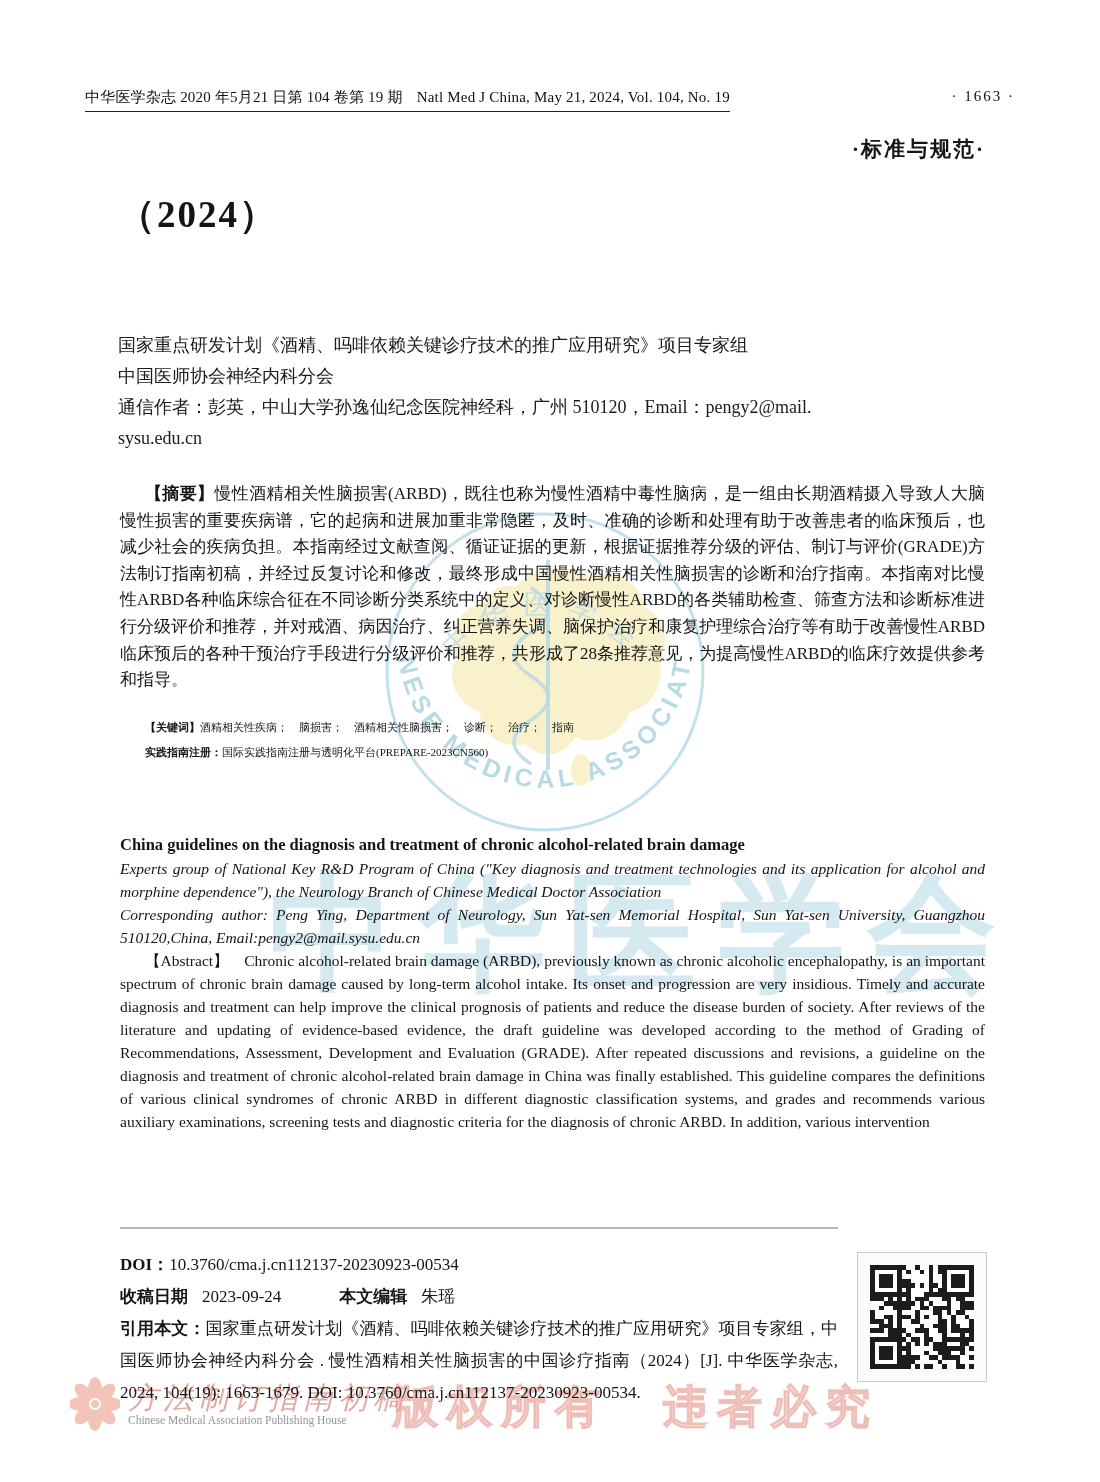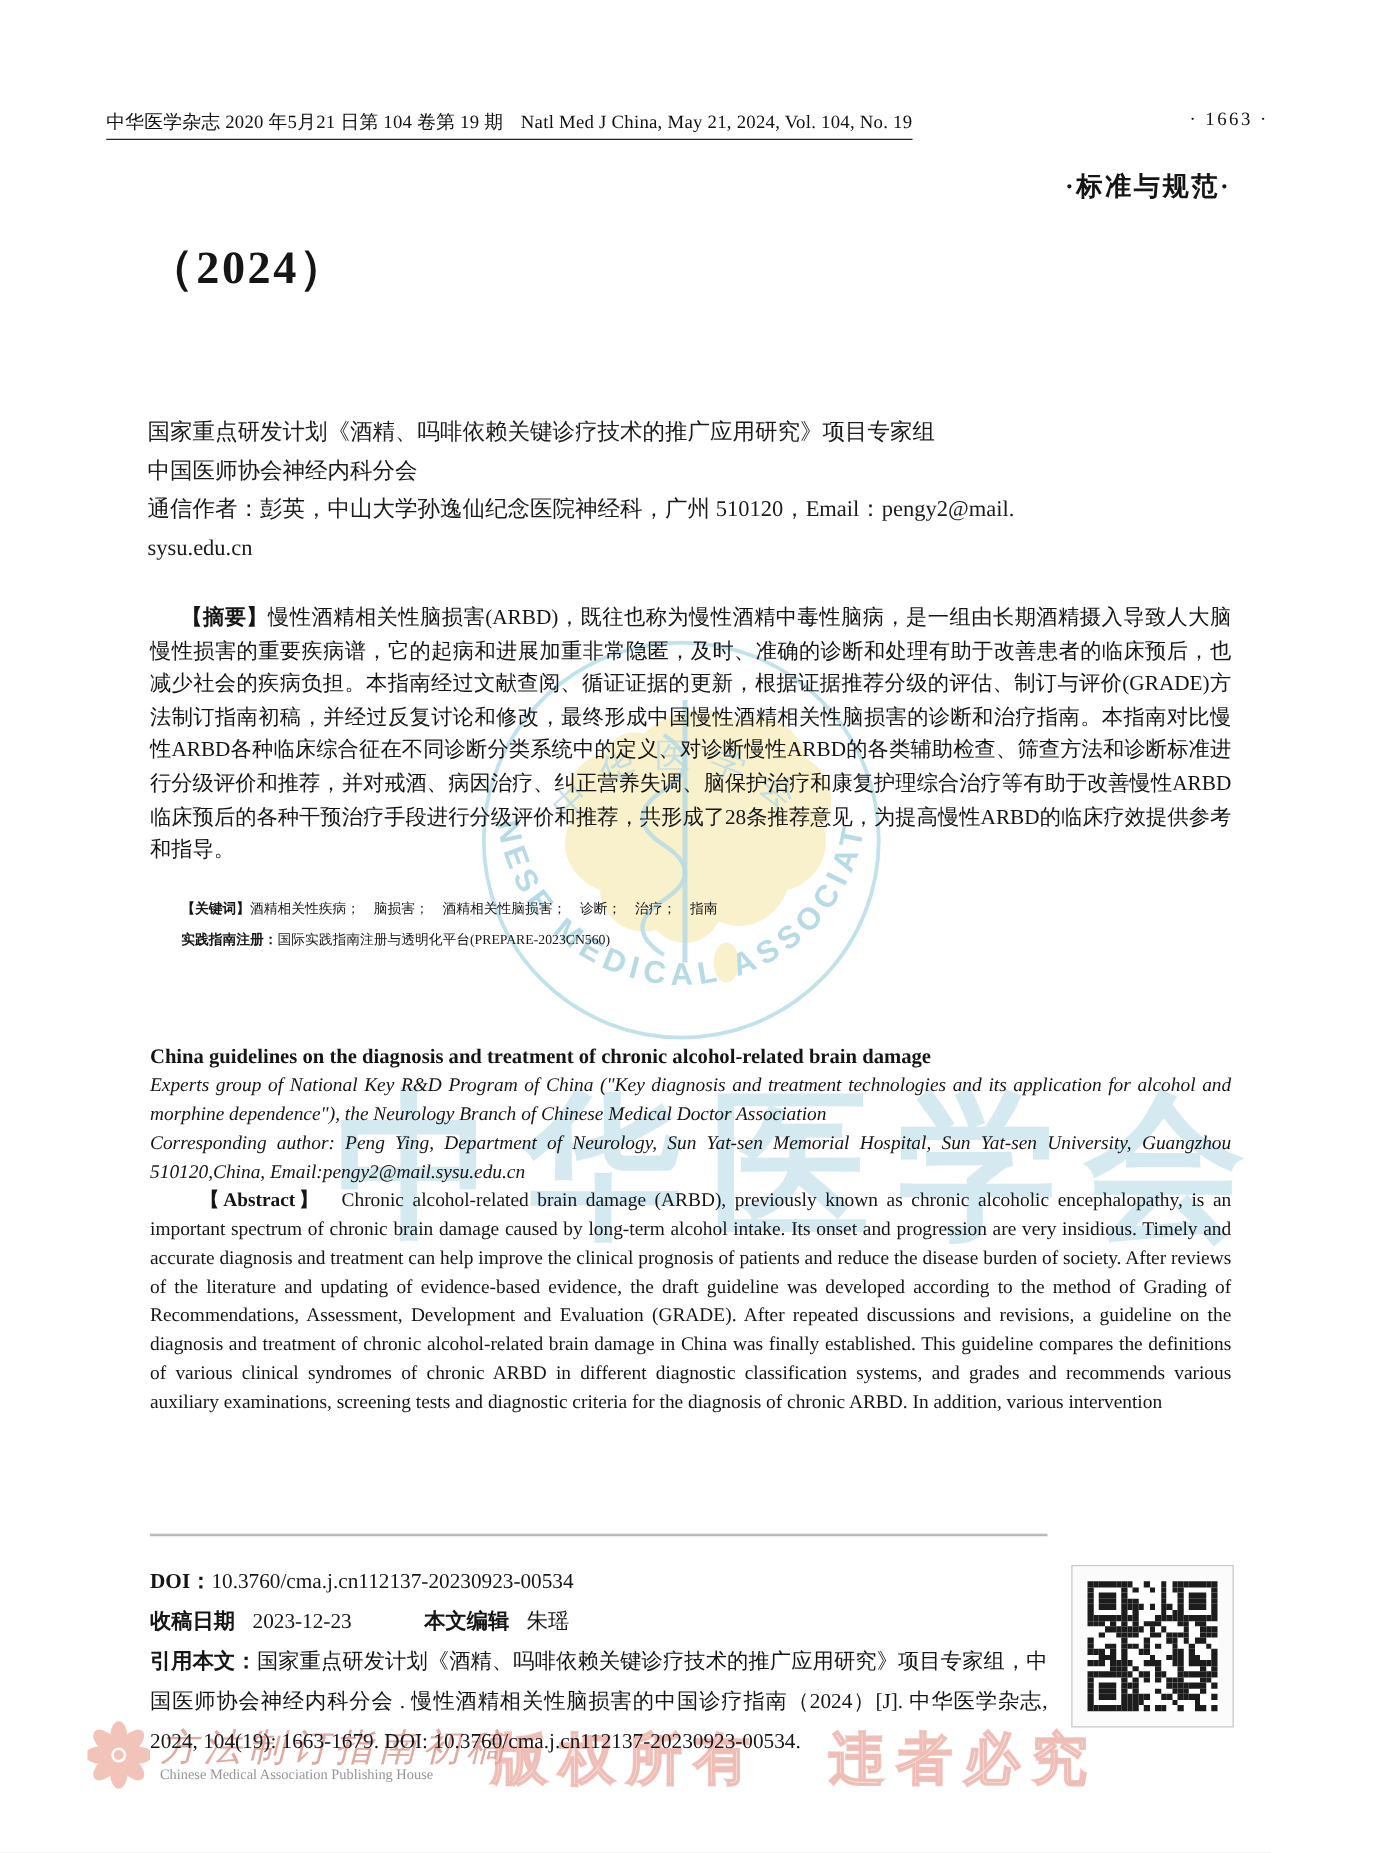--- a/index.html
+++ b/index.html
@@ -20,21 +20,21 @@
   .abs-cn{position:absolute;left:120px;top:481px;width:865px;font-size:17px;line-height:26.6px;text-align:justify;}
   .abs-cn p{margin:0;text-indent:25px;}
   .kw-block{position:absolute;left:120px;top:715px;width:865px;font-size:11px;line-height:25px;}
   .kw-line{margin:0;text-indent:25px;}
   .lbl-hei{font-family:"Liberation Sans","DejaVu Sans",sans-serif;font-weight:700;}
   
   .en-block{position:absolute;left:120px;top:833px;width:865px;font-size:15.5px;line-height:23px;text-align:justify;}
   .en-title{margin:0 0 1px 0;font-size:16.5px;font-weight:700;text-align:left;}
   .en-affil,.en-corr{margin:0;font-style:italic;}
   .en-abstract{margin:0;}
-  .en-abstract .en-abs-label{font-weight:700;font-style:normal;margin-left:15px;}
+  .en-abstract .en-abs-label{font-weight:400;font-style:normal;}
   .en-abstract{text-indent:25px;}
   
   .divider{position:absolute;left:120px;top:1227px;width:718px;height:2px;background:#b9b9b9;}
   .footer{position:absolute;left:120px;top:1249px;width:718px;font-size:17px;line-height:32px;}
   .doi-line,.recv-line{margin:0;}
   .doi-lbl{font-weight:700;}
   .recv-gap{display:inline-block;width:58px;}
   .small-gap{display:inline-block;width:14px;}
   .citation{margin:0;text-align:justify;}
   
@@ -151,21 +151,21 @@
       </p>
     </div>
 
     <div class="divider"></div>
 
     <div class="footer">
       <p class="doi-line">
         <span class="doi-lbl">DOI：</span><span>10.3760/cma.j.cn112137-20230923-00534</span>
       </p>
       <p class="recv-line">
-        <span class="lbl-hei">收稿日期</span><span class="small-gap"></span><span>2023-12-23</span><span class="recv-gap"></span><span class="lbl-hei">本文编辑</span><span class="small-gap"></span><span>朱瑶</span>
+        <span class="lbl-hei">收稿日期</span><span class="small-gap"></span><span>2023-09-24</span><span class="recv-gap"></span><span class="lbl-hei">本文编辑</span><span class="small-gap"></span><span>朱瑶</span>
       </p>
       <p class="citation">
         <span class="lbl-hei">引用本文：</span><span>国家重点研发计划《酒精、吗啡依赖关键诊疗技术的推广应用研究》项目专家组，中国医师协会神经内科分会 . 慢性酒精相关性脑损害的中国诊疗指南（2024）[J]. 中华医学杂志, 2024, 104(19): 1663-1679. DOI: 10.3760/cma.j.cn112137-20230923-00534.</span>
       </p>
     </div>
 
     <div class="qr-box">
       <div class="qr-modules">
           <i style="left:0%;top:0%;width:4.3478260869565215%;height:4.3478260869565215%"></i>
           <i style="left:4.3478260869565215%;top:0%;width:4.3478260869565215%;height:4.3478260869565215%"></i>

